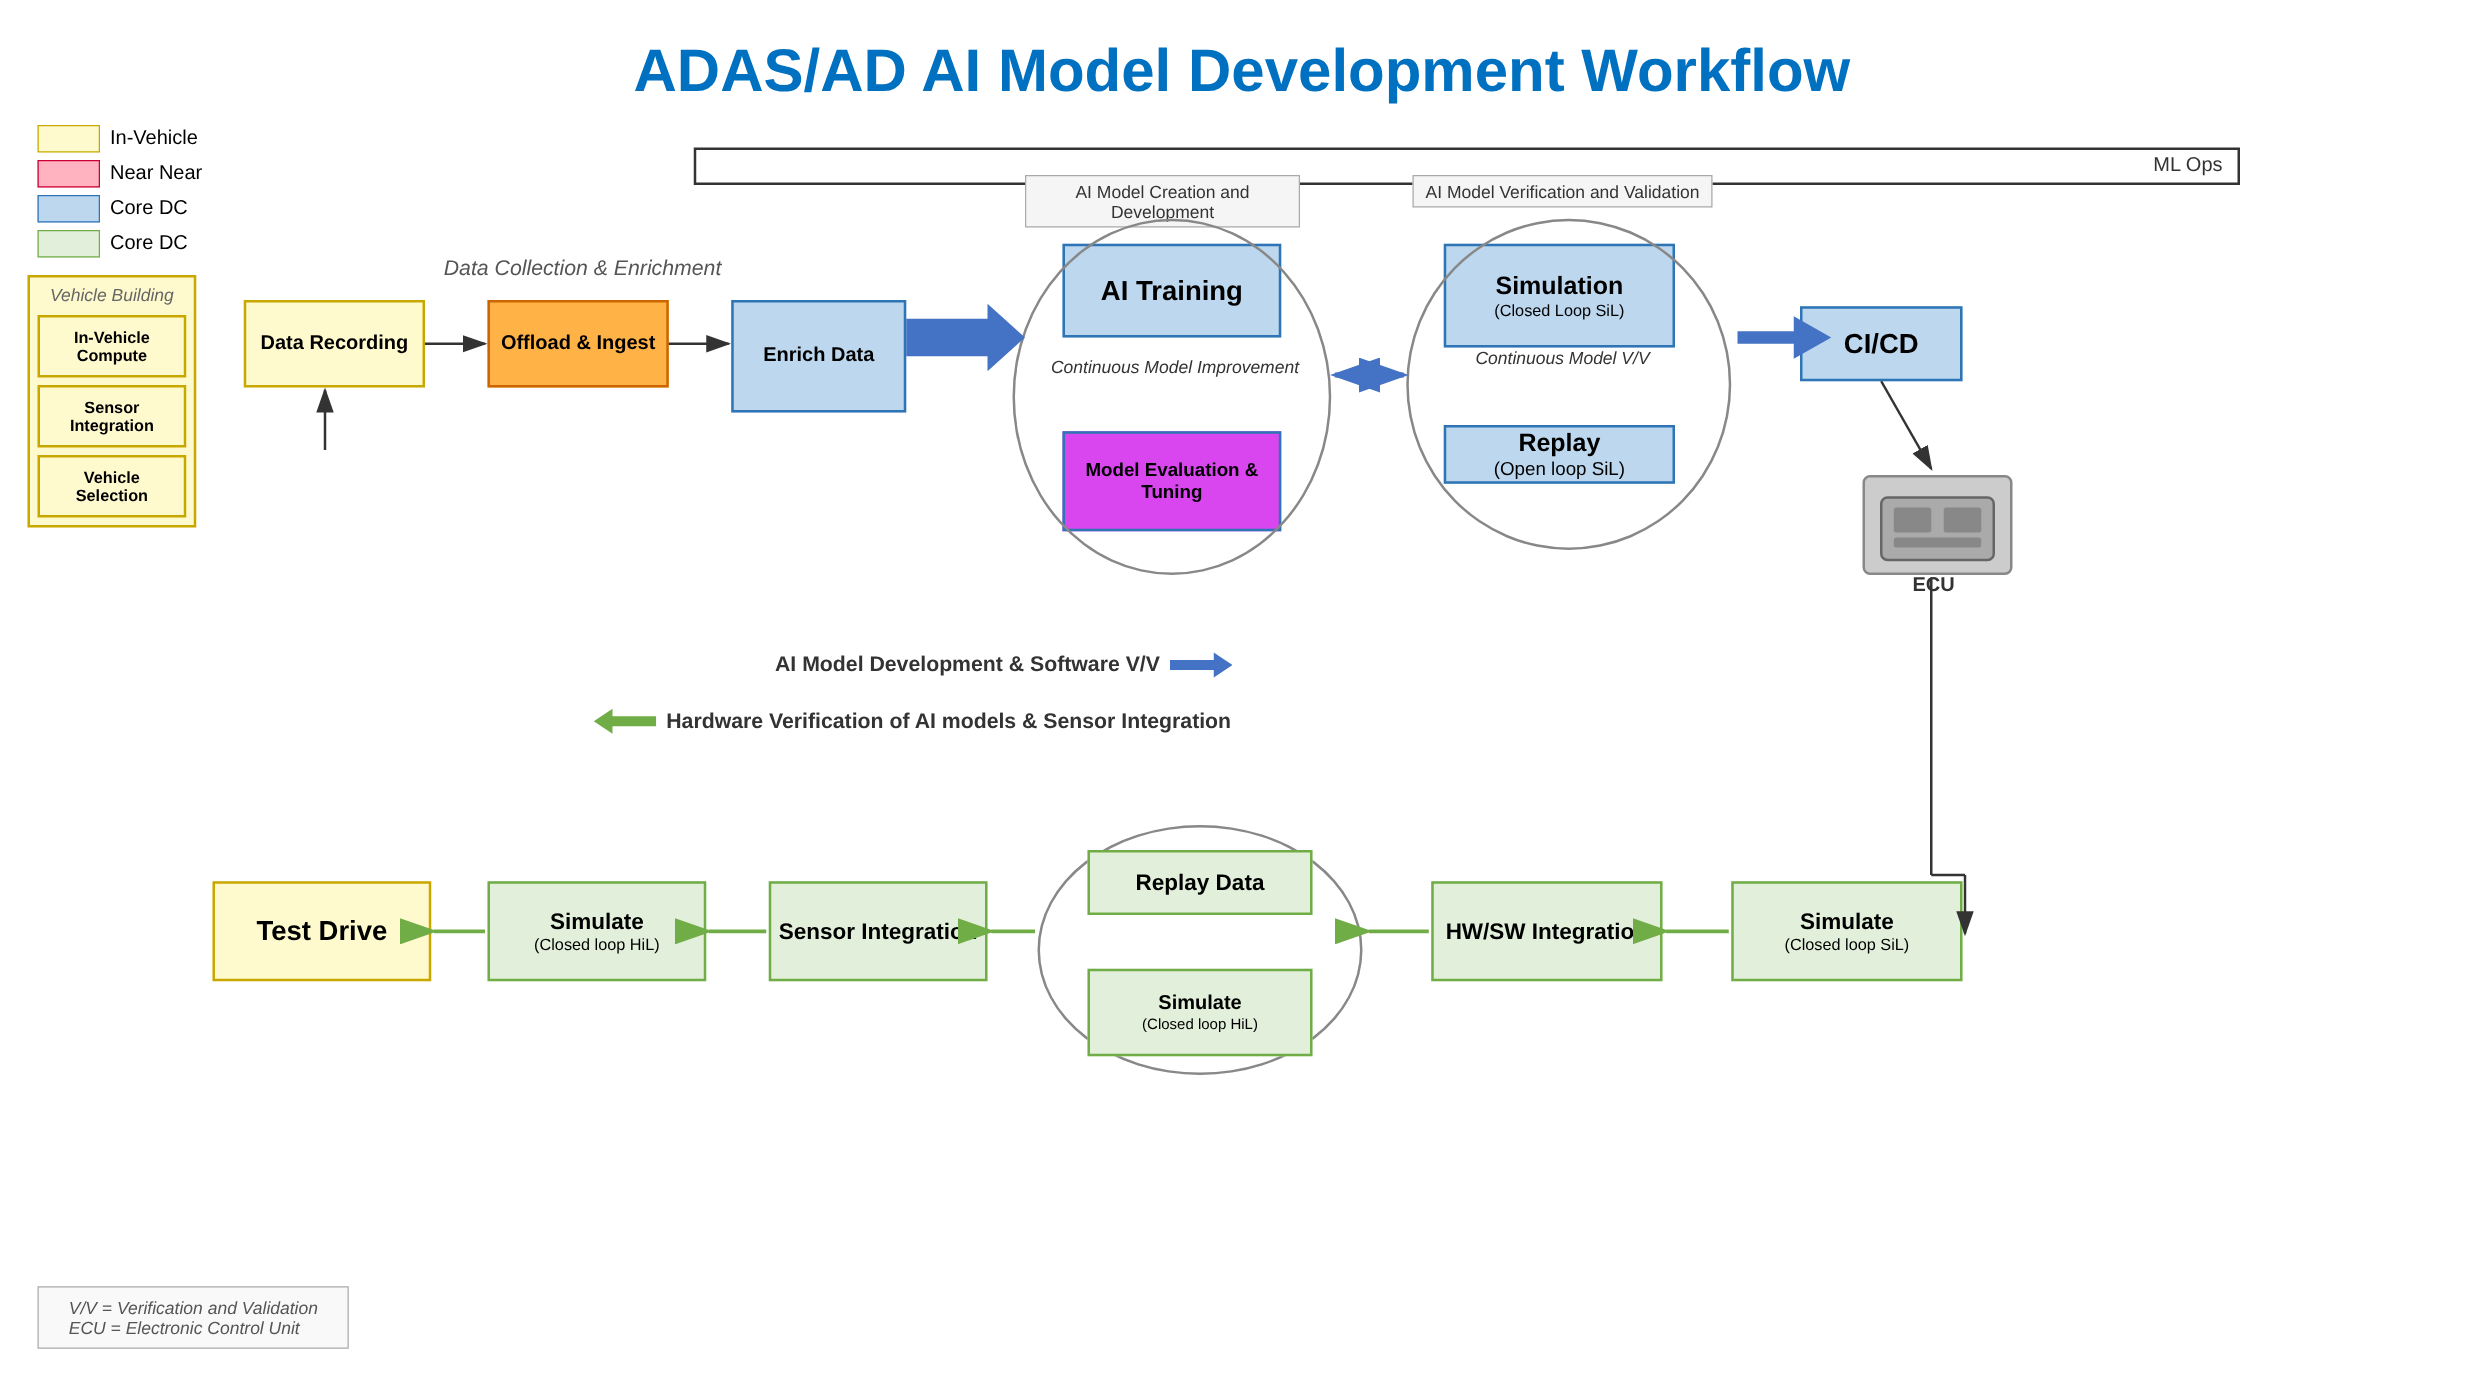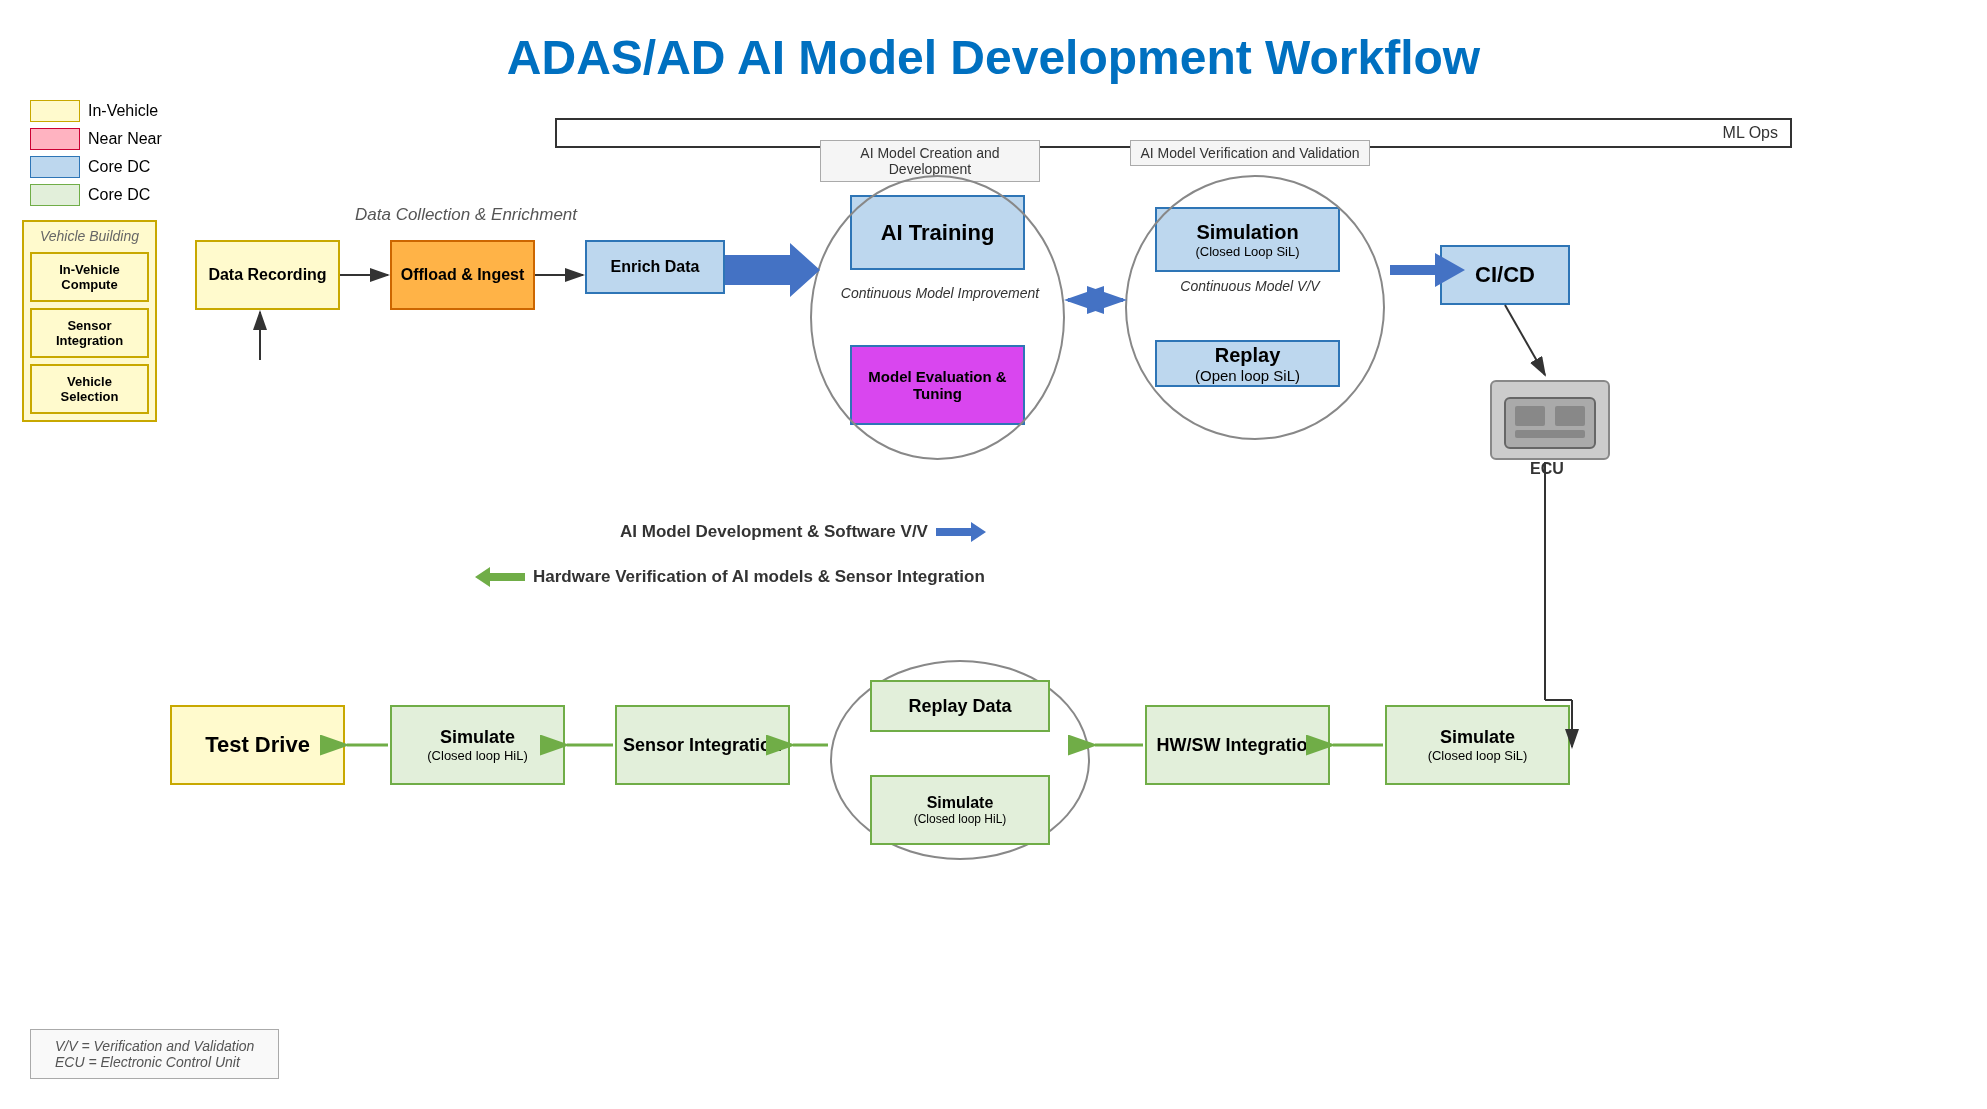--- a/index.html
+++ b/index.html
@@ -105,39 +105,39 @@
   </div>
 
   <div style="position:absolute;top:240px;left:195px;width:145px;height:70px;background:#fffacd;border:2px solid #c8a800;display:flex;align-items:center;justify-content:center;font-size:16px;font-weight:bold;">
     <span>Data Recording</span>
   </div>
 
   <div style="position:absolute;top:240px;left:390px;width:145px;height:70px;background:#ffb347;border:2px solid #cc6600;display:flex;align-items:center;justify-content:center;text-align:center;font-size:16px;font-weight:bold;">
     <span>Offload &amp; Ingest</span>
   </div>
 
-  <div style="position:absolute;top:240px;left:585px;width:140px;height:54px;background:#bdd7ee;border:2px solid #2e75b6;display:flex;align-items:center;justify-content:center;text-align:center;font-size:16px;font-weight:bold;">
+  <div style="position:absolute;top:240px;left:585px;width:140px;height:90px;background:#bdd7ee;border:2px solid #2e75b6;display:flex;align-items:center;justify-content:center;text-align:center;font-size:16px;font-weight:bold;">
     <span>Enrich Data</span>
   </div>
 
   <div style="position:absolute;top:195px;left:850px;width:175px;height:75px;background:#bdd7ee;border:2px solid #2e75b6;display:flex;align-items:center;justify-content:center;text-align:center;font-size:22px;font-weight:bold;">
     <span>AI Training</span>
   </div>
 
   <div style="position:absolute;top:285px;left:840px;width:200px;text-align:center;font-size:14px;font-style:italic;color:#333;">
     <span>Continuous Model Improvement</span>
   </div>
 
   <div style="position:absolute;top:345px;left:850px;width:175px;height:80px;background:#d946ef;border:2px solid #2e75b6;display:flex;align-items:center;justify-content:center;text-align:center;font-size:15px;font-weight:bold;">
     <span>Model Evaluation &amp; Tuning</span>
   </div>
 
   <div style="position:absolute;top:175px;left:810px;width:255px;height:285px;border:2px solid #888;border-radius:50%;pointer-events:none;"></div>
 
-  <div style="position:absolute;top:195px;left:1155px;width:185px;height:65px;background:#bdd7ee;border:2px solid #2e75b6;display:flex;align-items:center;justify-content:center;flex-direction:column;text-align:center;margin-top:12px;">
+  <div style="position:absolute;top:195px;left:1155px;width:185px;height:83px;background:#bdd7ee;border:2px solid #2e75b6;display:flex;align-items:center;justify-content:center;flex-direction:column;text-align:center;">
     <span style="font-size:20px;font-weight:bold;">Simulation</span>
     <span style="font-size:13px;">(Closed Loop SiL)</span>
   </div>
 
   <div style="position:absolute;top:278px;left:1145px;width:210px;text-align:center;font-size:14px;font-style:italic;color:#333;">
     <span>Continuous Model V/V</span>
   </div>
 
   <div style="position:absolute;top:340px;left:1155px;width:185px;height:47px;background:#bdd7ee;border:2px solid #2e75b6;display:flex;align-items:center;justify-content:center;flex-direction:column;text-align:center;">
     <span style="font-size:20px;font-weight:bold;">Replay</span>

